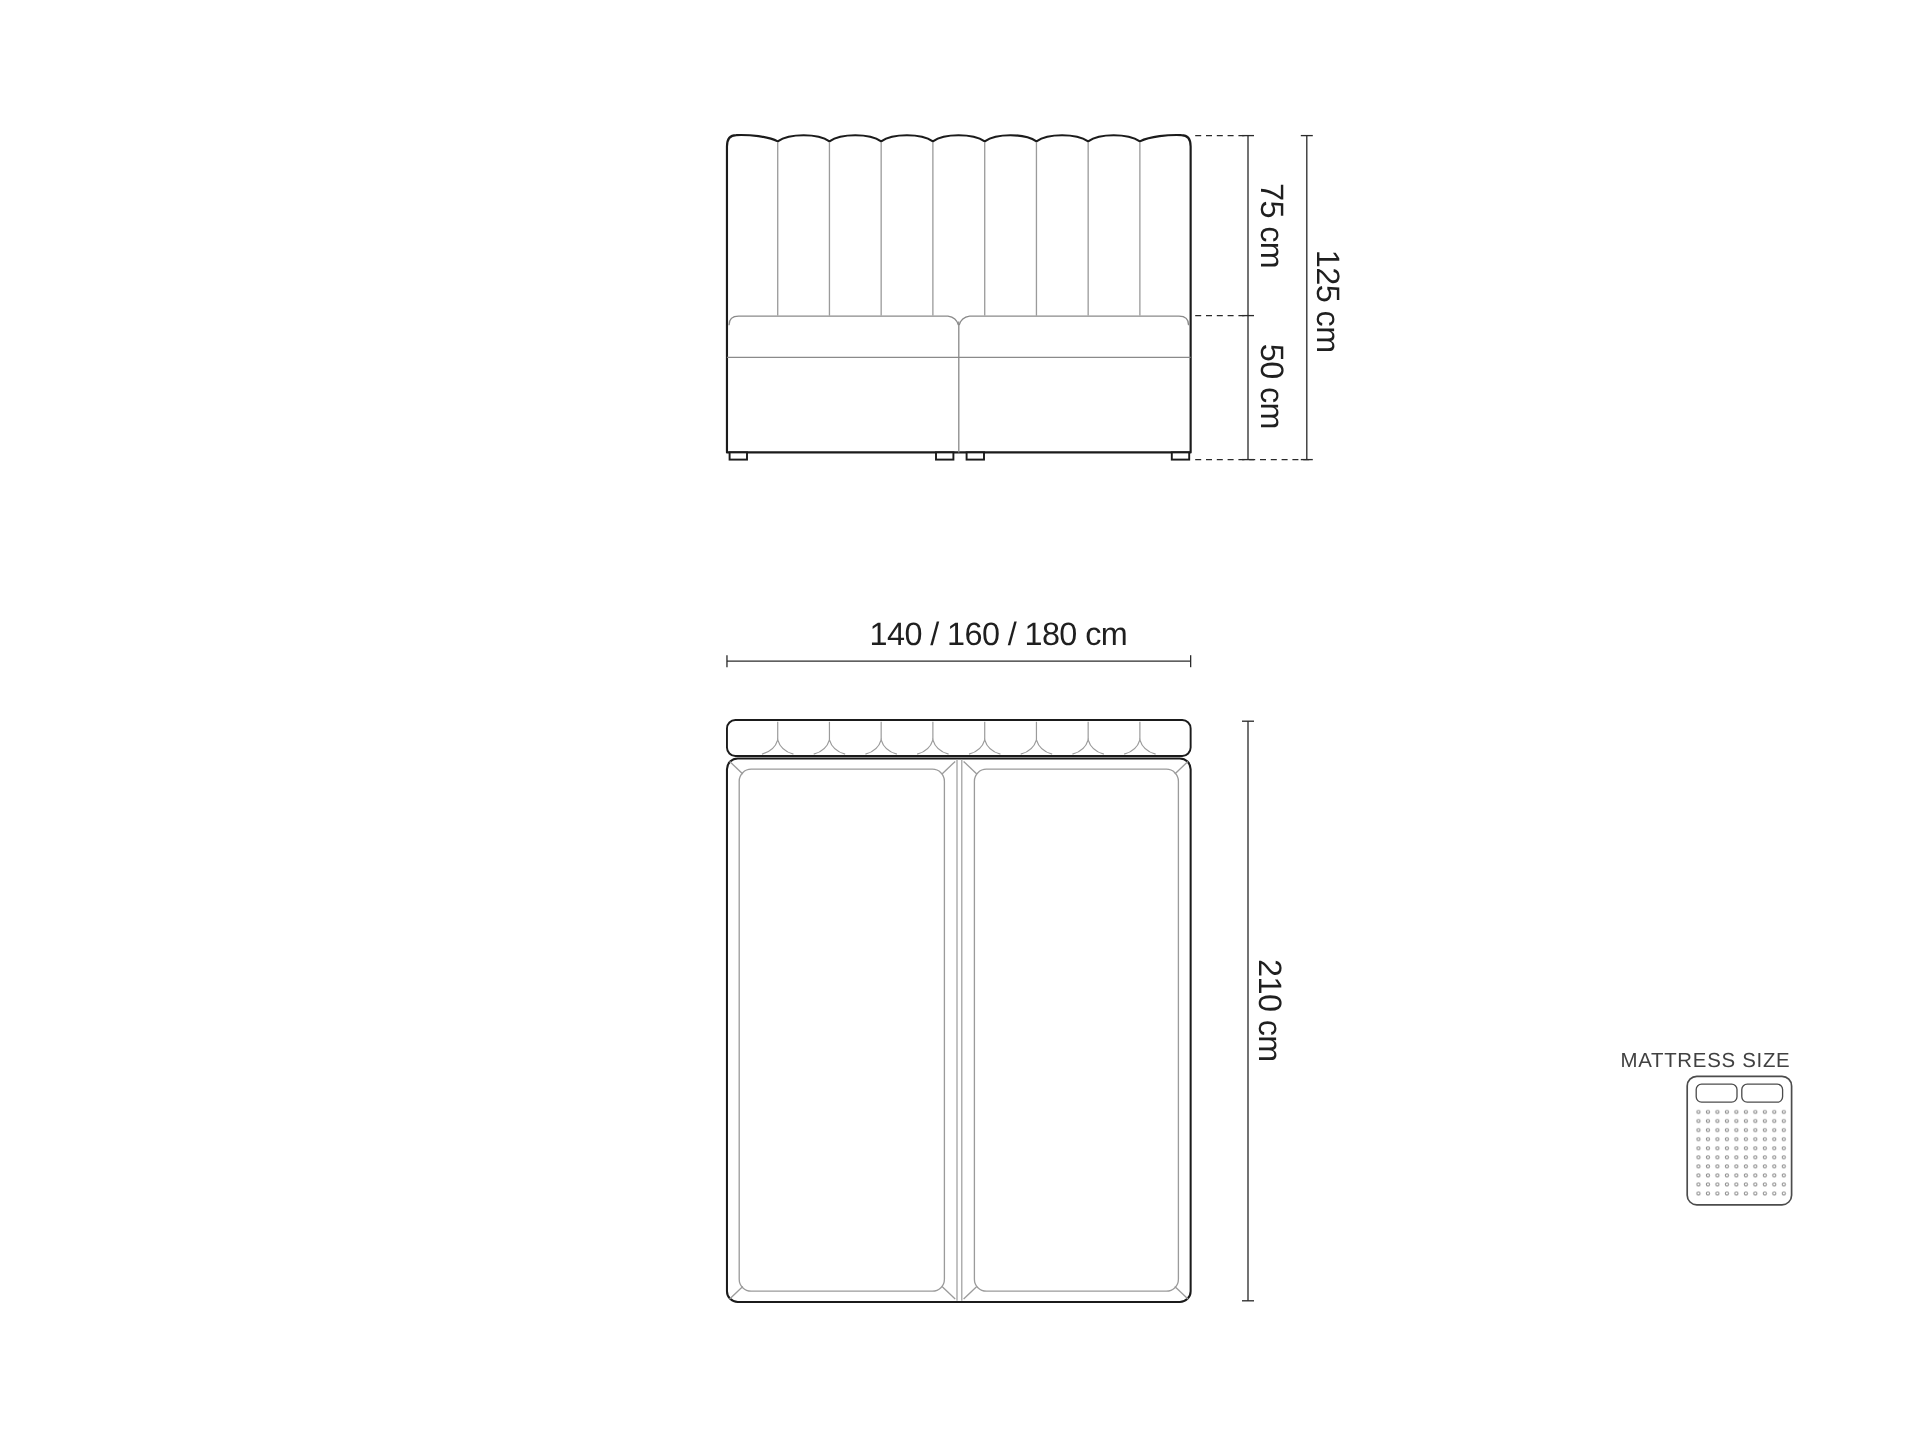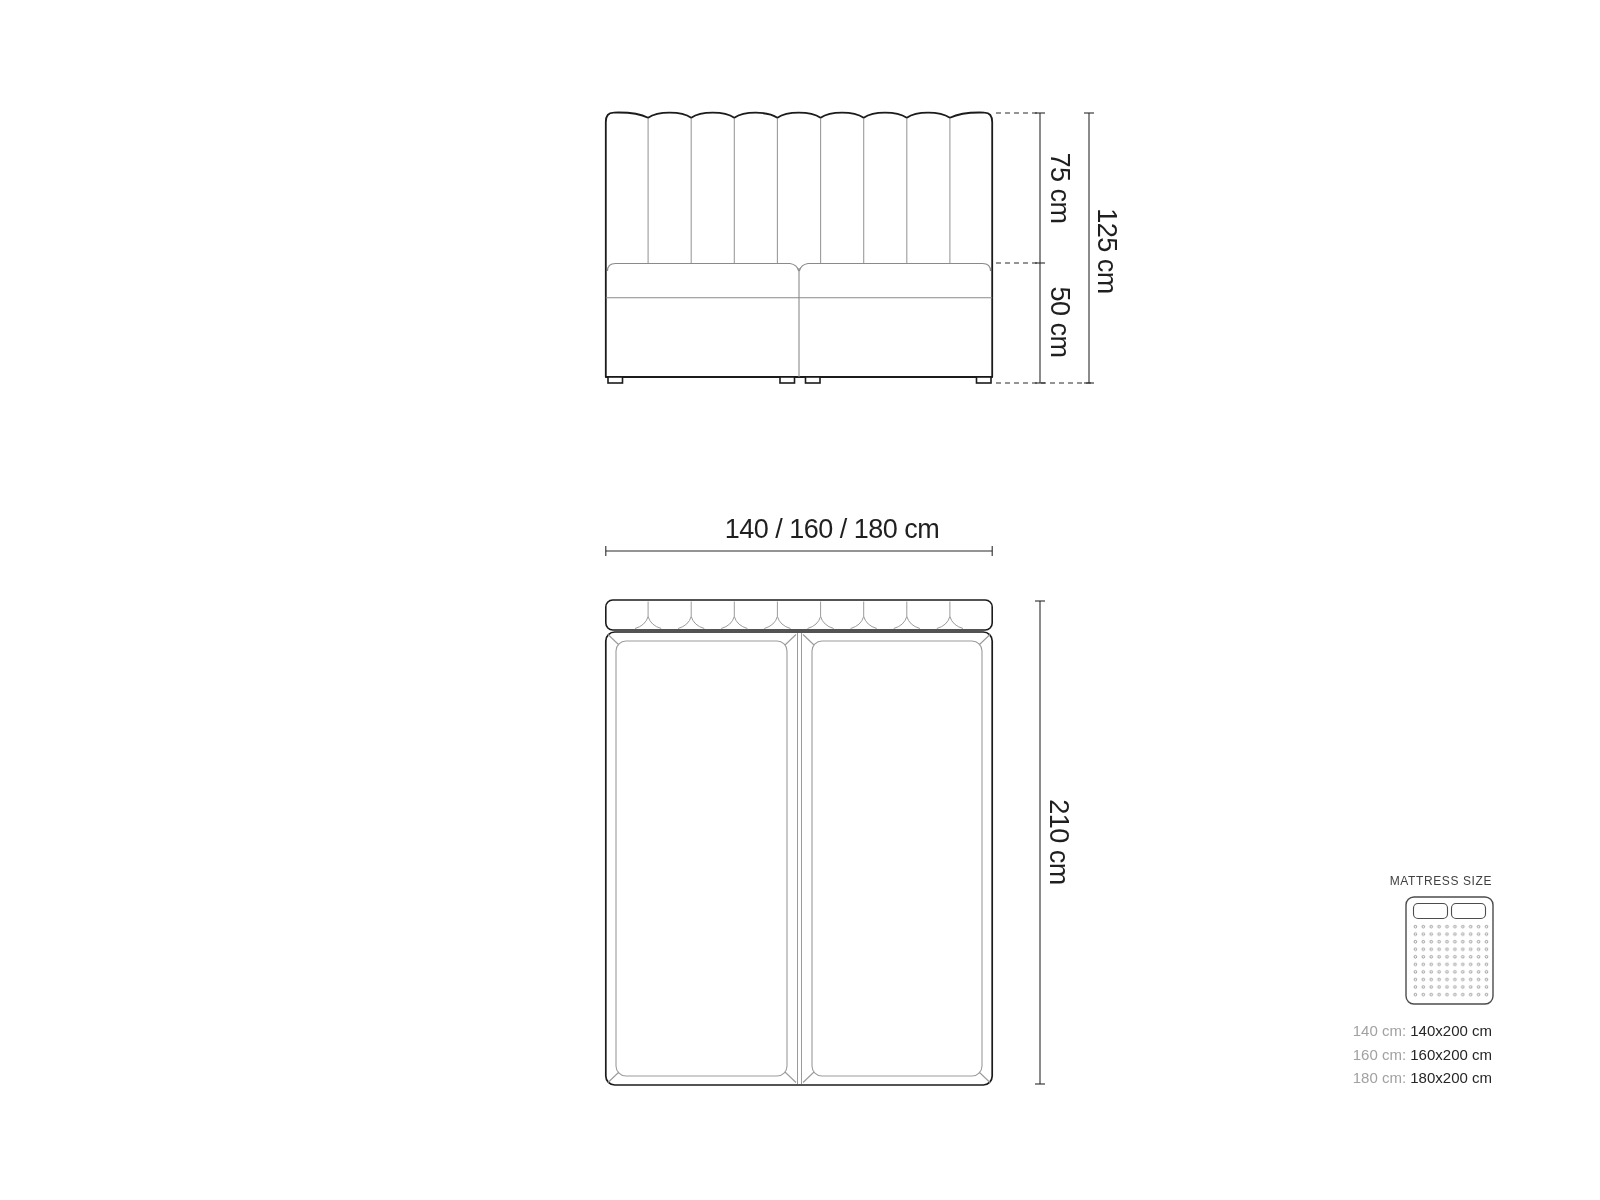--- a/index.html
+++ b/index.html
@@ -9,21 +9,21 @@
   }
   svg{position:absolute;left:0;top:0;}
   .dim-label{
     position:absolute;white-space:nowrap;color:#1f1f1f;
     font-size:27px;letter-spacing:-0.5px;
     transform:translate(-50%,-50%);
   }
   .dim-label.rot{transform:translate(-50%,-50%) rotate(90deg);}
   .legend-title{
     position:absolute;left:1240px;width:252px;top:874px;text-align:right;
-    font-size:12px;letter-spacing:0.6px;color:#414141;
+    font-size:17px;letter-spacing:0.6px;color:#414141;
   }
   .legend-rows{
     position:absolute;left:1240px;width:252px;top:1019px;text-align:right;
     font-size:15px;line-height:23.5px;color:#262626;
   }
   .legend-row .lr-label{color:#a1a1a1;}
   .legend-row .lr-value{color:#262626;}
 </style>
 </head>
 <body>
@@ -163,19 +163,14 @@
 
   <div class="dim-label rot" style="left:1059px; top:188px;">75 cm</div>
   <div class="dim-label rot" style="left:1059px; top:322px;">50 cm</div>
   <div class="dim-label rot" style="left:1106px; top:251px;">125 cm</div>
 
   <div class="dim-label" style="left:799px; top:529px;margin-left:33px;">140 / 160 / 180 cm</div>
   <div class="dim-label rot" style="left:1058px; top:842px;">210 cm</div>
 
   <div class="legend-title">MATTRESS SIZE</div>
 
-  <div class="legend-rows">
-    <div class="legend-row"><span class="lr-label">140 cm:</span> <span class="lr-value">140x200 cm</span></div>
-    <div class="legend-row"><span class="lr-label">160 cm:</span> <span class="lr-value">160x200 cm</span></div>
-    <div class="legend-row"><span class="lr-label">180 cm:</span> <span class="lr-value">180x200 cm</span></div>
-  </div>
 
 </div>
 
 </body></html>

